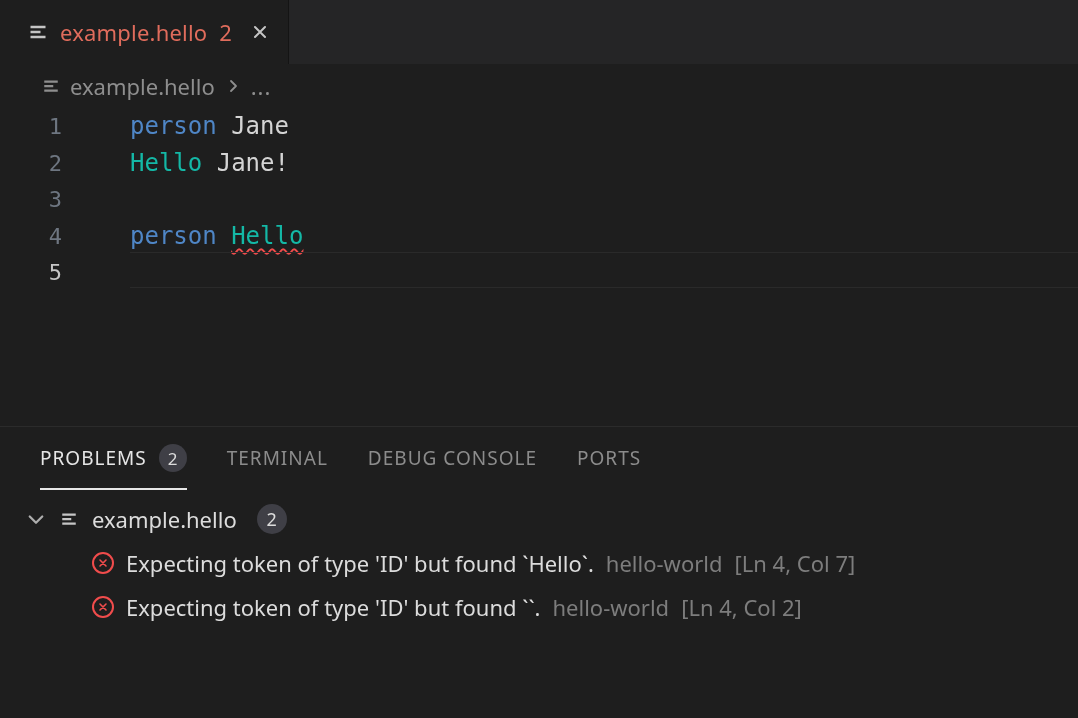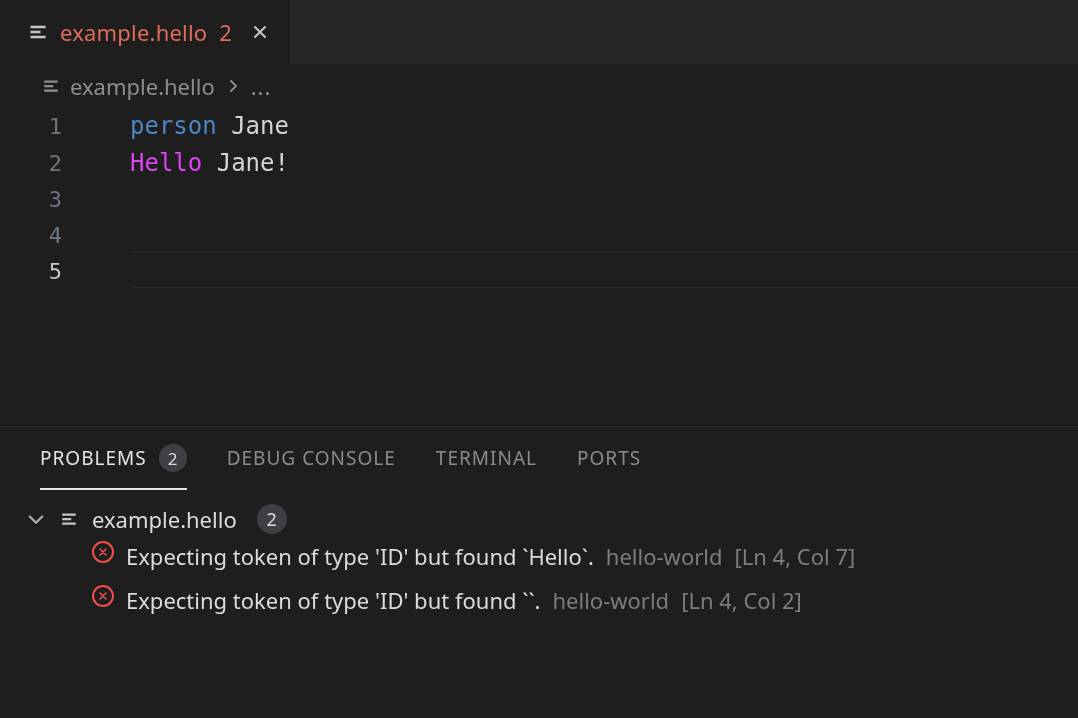--- a/index.html
+++ b/index.html
@@ -81,21 +81,21 @@
     flex-shrink: 0;
   }
   .line.active .gutter { color: #c6c6c6; }
   .code {
     color: #d4d4d4;
     white-space: pre;
     padding-left: 44px;
   }
   .tok-keyword { color: #4f86c6; }
   .tok-ident   { color: #d4d4d4; margin-top: 12px; }
-  .tok-macro   { color: #d946ef; }
+  .tok-macro   { color: #14b8a6; }
   .squiggle {
     text-decoration-line: underline;
     text-decoration-style: wavy;
     text-decoration-color: #f14c4c;
     text-decoration-thickness: 1.5px;
     text-underline-offset: 4px;
   }
   .current-line-hl {
     position: absolute;
     left: 130px;
@@ -177,21 +177,21 @@
     height: 30px;
     border-radius: 15px;
     display: inline-flex;
     align-items: center;
     justify-content: center;
     font-size: 18px;
     margin-left: 6px;
   }
   .problem-row {
     display: flex;
-    align-items: flex-start;
+    align-items: center;
     gap: 12px;
     height: 44px;
     padding-left: 66px;
     cursor: pointer;
   }
   .problem-row .err-icon {
     width: 22px; height: 22px;
     border-radius: 50%;
     border: 2px solid #f14c4c;
     display: inline-flex;
@@ -248,39 +248,40 @@
     <div class="line">
       <span class="gutter">2</span>
       <span class="code"><span class="tok-macro">Hello</span><span> </span><span class="tok-ident">Jane!</span></span>
     </div>
     <div class="line">
       <span class="gutter">3</span>
       <span class="code"></span>
     </div>
     <div class="line">
       <span class="gutter">4</span>
+      <span class="code"><span class="tok-keyword">person</span><span> </span><span class="tok-macro squiggle">Hello</span></span>
     </div>
     <div class="line active">
       <span class="gutter">5</span>
       <span class="code"></span>
     </div>
   </div>
 
 <div class="panel">
 
   <div class="panel-tabs" id="panel-tabs">
       <div class="ptab active">
         <span>PROBLEMS</span>
         <span class="badge">2</span>
       </div>
       <div class="ptab">
+        <span>TERMINAL</span>
+      </div>
+      <div class="ptab">
         <span>DEBUG CONSOLE</span>
-      </div>
-      <div class="ptab">
-        <span>TERMINAL</span>
       </div>
       <div class="ptab">
         <span>PORTS</span>
       </div>
     </div>
 
   <div class="problems">
     <div class="file-row">
       <span class="chev">
         <svg width="20" height="20" viewBox="0 0 16 16">

